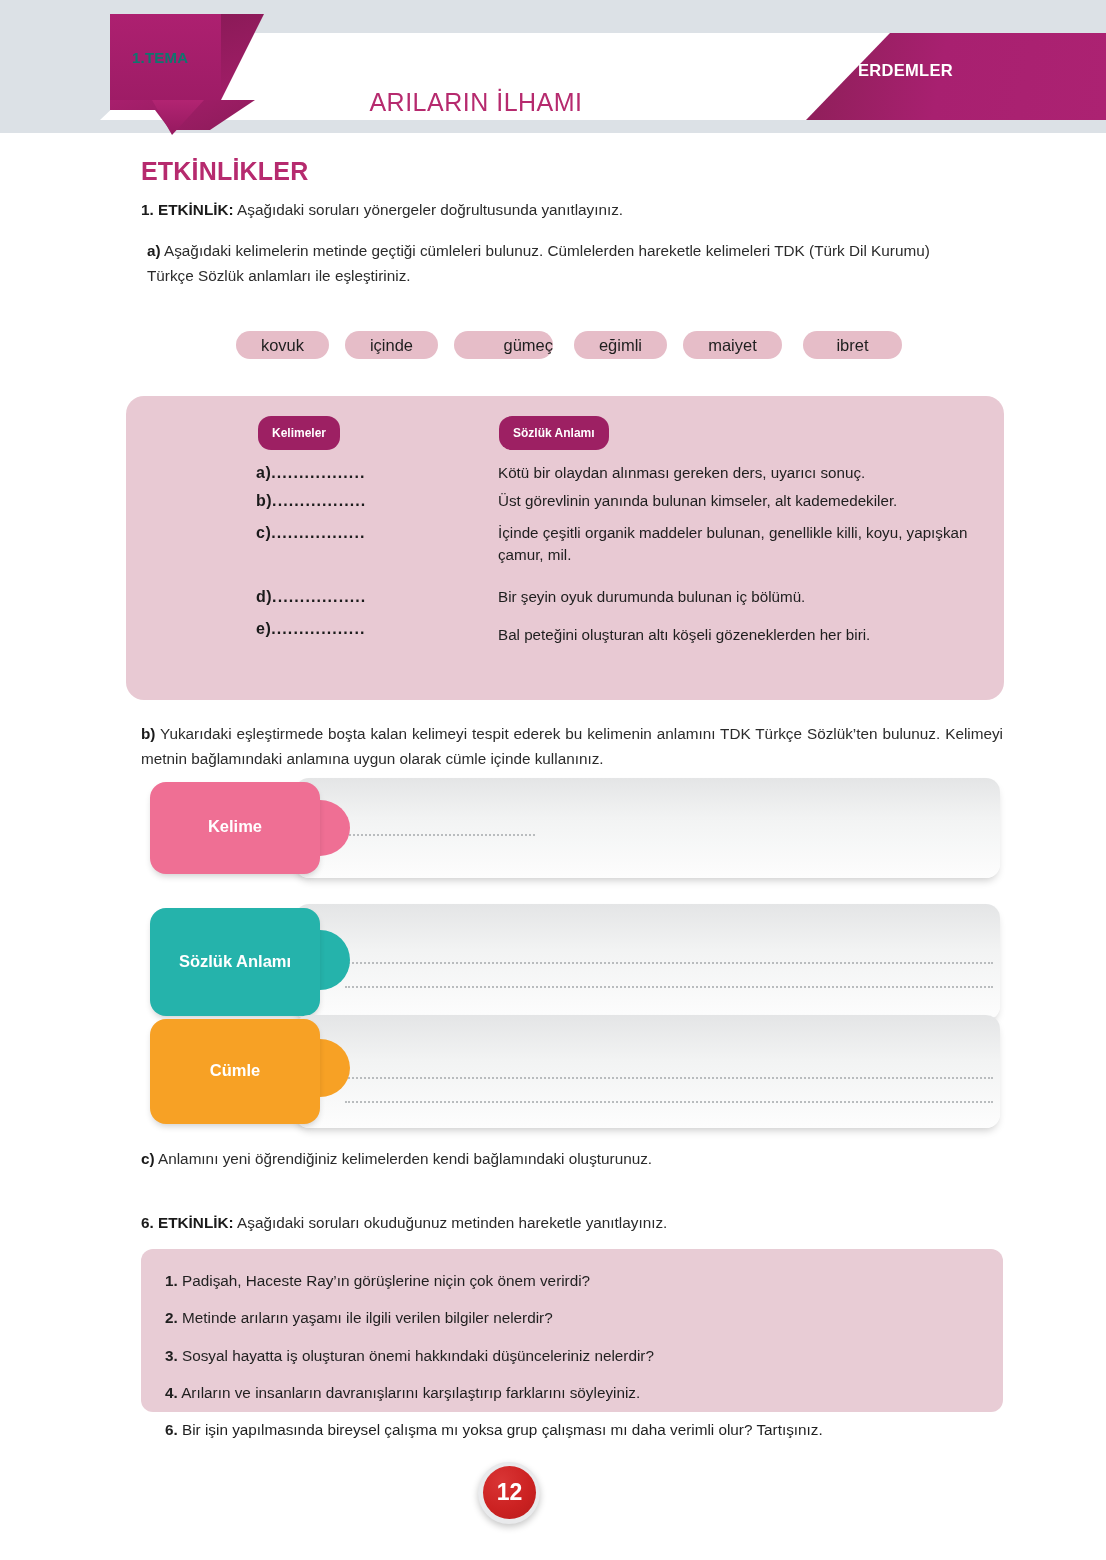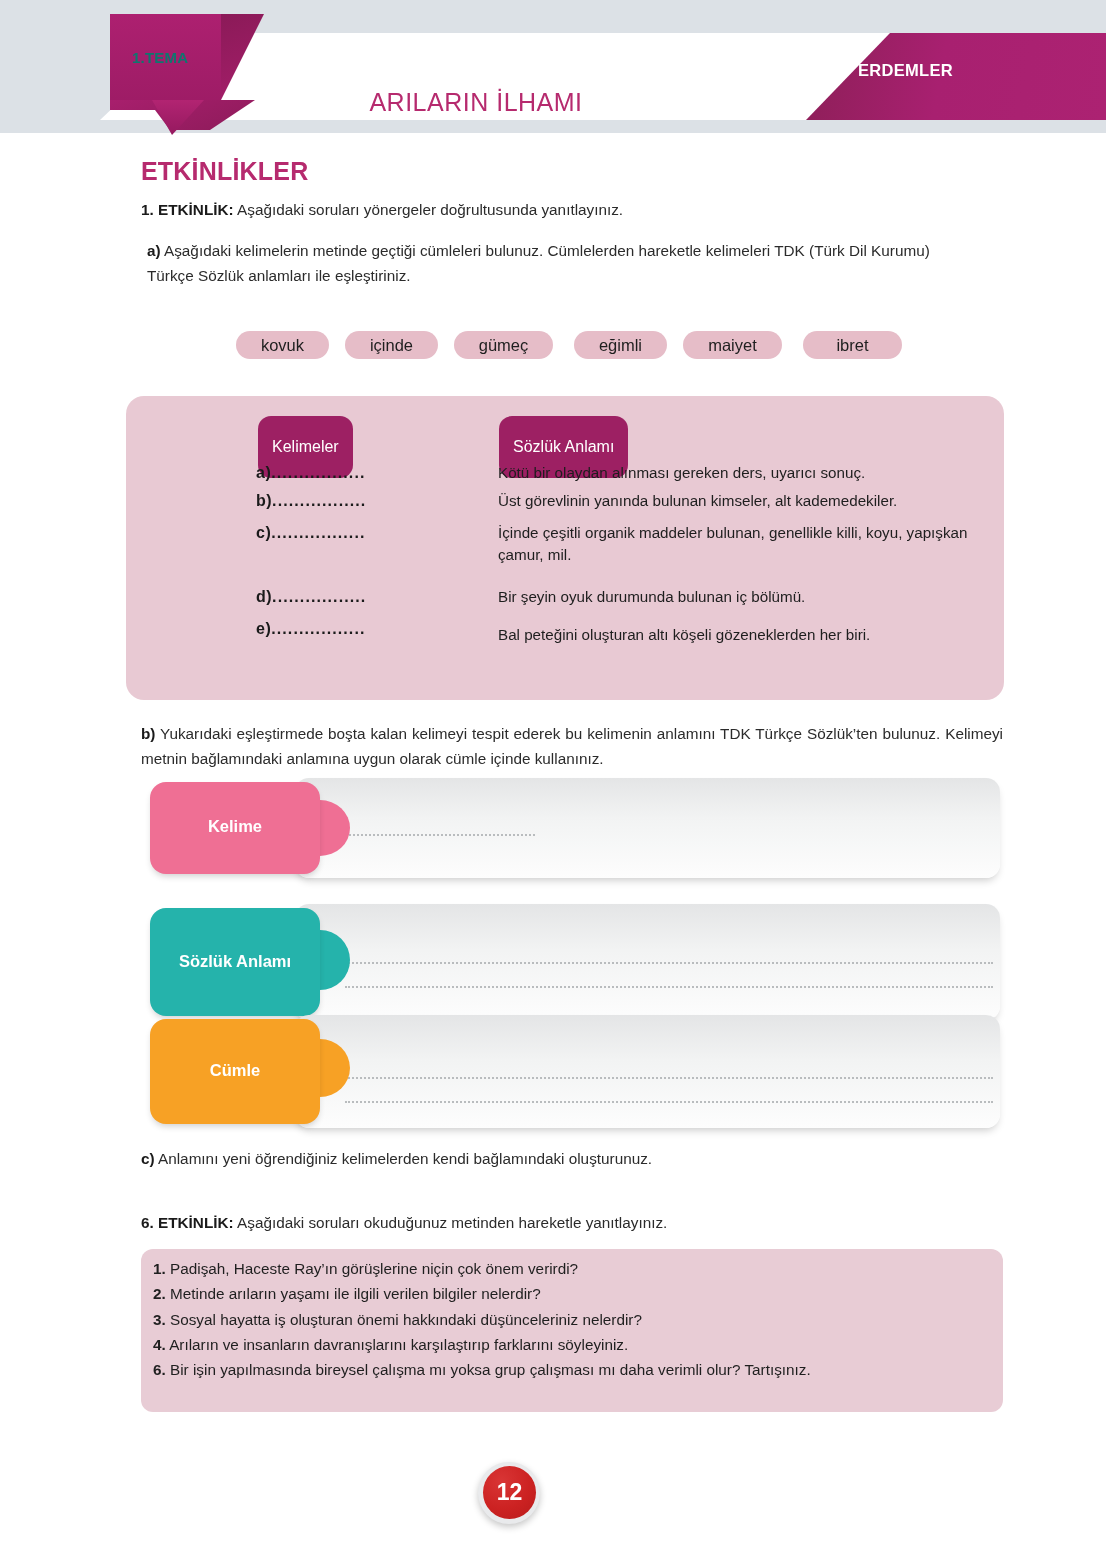--- a/index.html
+++ b/index.html
@@ -157,25 +157,25 @@
     width: 878px; height: 304px;
     background: #e8c9d3;
     border-radius: 18px;
   }
   .badge {
     position: absolute;
     height: 26px;
     background: #9d2063;
     border-radius: 13px;
     color: #ffffff;
-    font-size: 16px;
-    font-weight: normal;
+    font-size: 12px;
+    font-weight: bold;
     text-align: center;
     line-height: 26px;
-    padding: 18px 14px;
+    padding: 4px 14px;
   }
   .badge-kelimeler { left: 132px; top: 20px; }
   .badge-anlam     { left: 373px; top: 20px; }
 
   .kelime-row {
     position: absolute;
     left: 130px;
     color: #1a1a1a;
     font-size: 16px;
     font-weight: bold;
@@ -246,21 +246,21 @@
   }
   .q-list {
     position: absolute;
     left: 12px; top: 7px;
     width: 845px;
     color: #1f1f1f;
     font-size: 15.3px;
     line-height: 25.3px;
   }
   .q-list .qn { font-weight: bold; }
-  .q-item { margin: 0; }
+  .q-item { margin: 12px; }
 
   
   .page-num-shadow {
     position: absolute;
     left: 478px; top: 1462px;
     width: 62px; height: 62px;
     border-radius: 50%;
     background: #e9eaec;
     box-shadow: 0 3px 7px rgba(0,0,0,.22);
   }
@@ -300,21 +300,21 @@
     <b>1. ETKİNLİK:</b><span> Aşağıdaki soruları yönergeler doğrultusunda yanıtlayınız.</span>
   </div>
 
   <div class="para p-a">
     <b>a)</b><span> Aşağıdaki kelimelerin metinde geçtiği cümleleri bulunuz. Cümlelerden hareketle kelimeleri TDK (Türk Dil Kurumu) Türkçe Sözlük anlamları ile eşleştiriniz.</span>
   </div>
 
   <div class="chips" id="chip-row">
       <div class="chip" style="left: 0px; width: 93px; background: rgb(230, 189, 200);">kovuk</div>
       <div class="chip" style="left: 109px; width: 93px; background: rgb(230, 189, 200);">içinde</div>
-      <div class="chip" style="left: 218px; width: 99px; background: rgb(230, 189, 200);">gümeç</div>
+      <div class="chip" style="left: 218px; width: 99px; background: rgb(230, 189, 200); text-align: right;">gümeç</div>
       <div class="chip" style="left: 338px; width: 93px; background: rgb(230, 189, 200);">eğimli</div>
       <div class="chip" style="left: 447px; width: 99px; background: rgb(230, 189, 200);">maiyet</div>
       <div class="chip" style="left: 567px; width: 99px; background: rgb(230, 189, 200);">ibret</div>
     </div>
 
   <div class="match-panel">
     <div class="badge badge-kelimeler">Kelimeler</div>
     <div class="badge badge-anlam">Sözlük Anlamı</div>
     <div id="match-rows">
         <div class="kelime-row" style="top: 68px;"><span>a)</span><span class="dots">.................</span></div>

